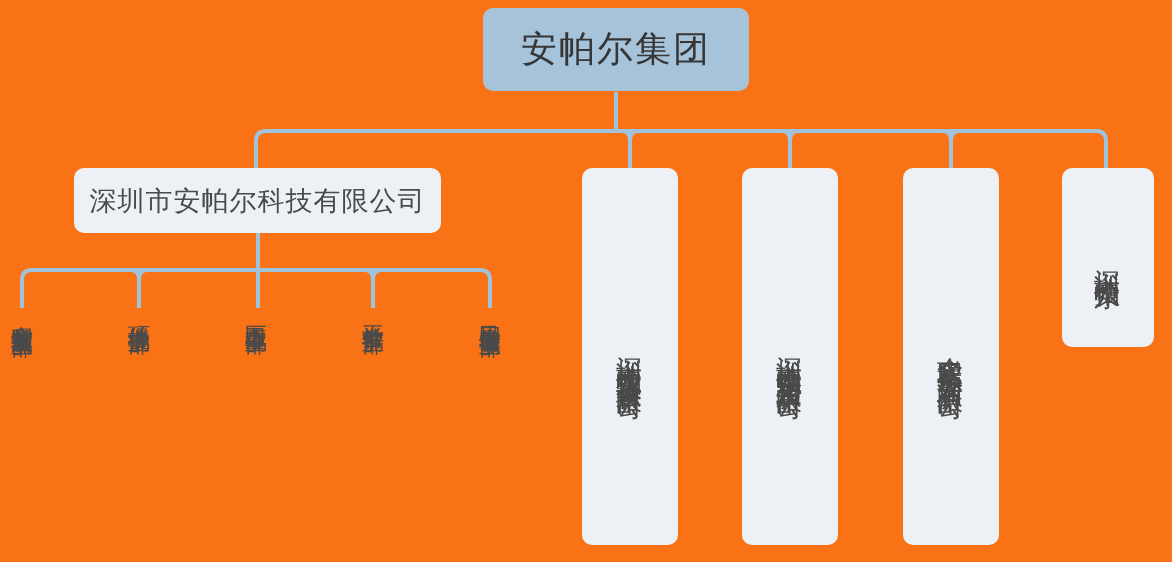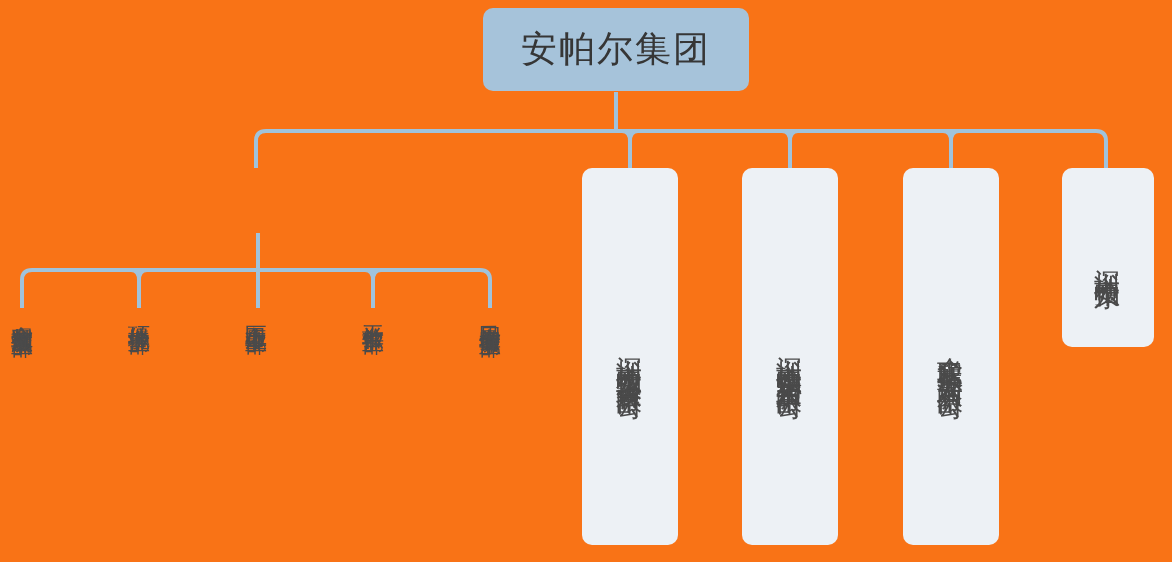--- a/index.html
+++ b/index.html
@@ -108,20 +108,23 @@
       <path d="M147 270 Q139 270 139 280"></path>
       <path d="M365 270 Q373 270 373 280 L373 308"></path>
       <path d="M381 270 Q373 270 373 280"></path>
     </g>
   </svg>
 
   <div class="node root-node">
     <span>安帕尔集团</span>
   </div>
 
+  <div class="node company-h">
+    <span>深圳市安帕尔科技有限公司</span>
+  </div>
 
   <div class="node company-v c2">
     <span class="vtext">深圳市安帕尔仪器设备有限公司</span>
   </div>
 
   <div class="node company-v c3">
     <span class="vtext">深圳市安帕尔精密加工有限公司</span>
   </div>
 
   <div class="node company-v c4">

